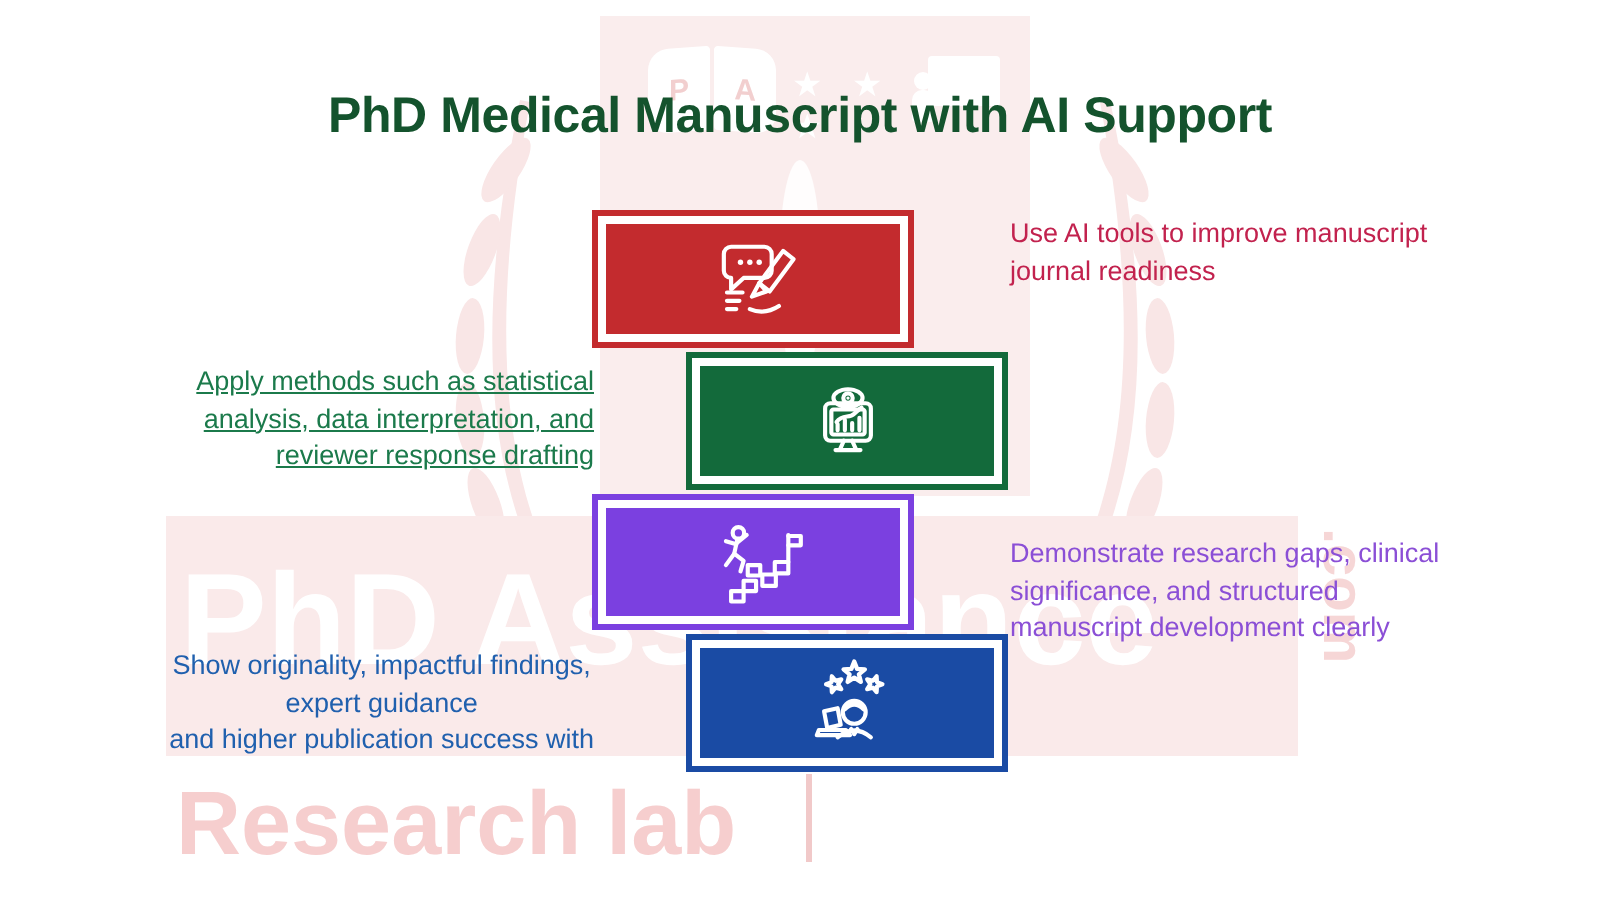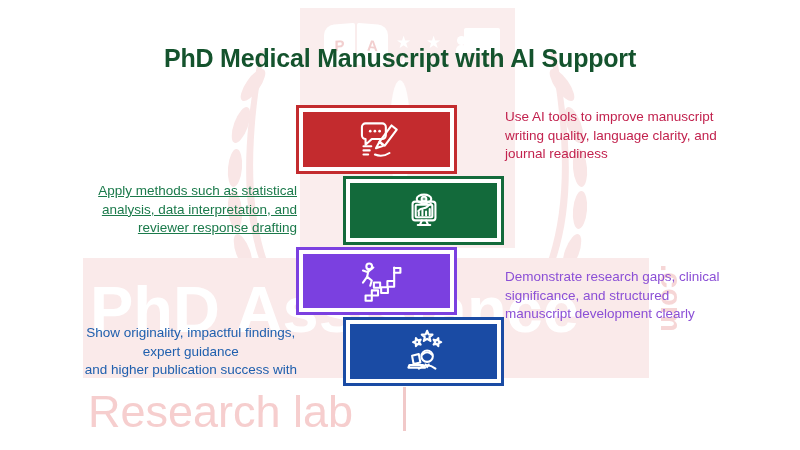--- a/index.html
+++ b/index.html
@@ -17,21 +17,21 @@
   .logo-stars{position:absolute;left:96px;top:24px;color:#fff;font-size:17px;letter-spacing:5px;width:70px;}
   .board{position:absolute;left:164px;top:20px;width:36px;height:25px;background:#fff;border-radius:2px;}
   .board-person{position:absolute;left:157px;top:28px;width:9px;height:9px;background:#fff;border-radius:50%;}
   .board-person2{position:absolute;left:156px;top:37px;width:11px;height:16px;background:#fff;border-radius:5px 5px 2px 2px;}
   .statue{position:absolute;left:90px;top:72px;width:20px;height:110px;background:#fff;opacity:.85;border-radius:10px/46px;}
   .laurel{left:205px;top:30px;}
   .laurel.right{left:500px;}
   .band{left:83px;top:258px;width:566px;height:120px;background:#FAEAEA;}
   .brand1{left:90px;top:272px;font-size:65px;font-weight:bold;color:#fff;white-space:nowrap;}
   .brand-suffix{left:654px;top:264px;writing-mode:vertical-rl;font-size:29px;font-weight:bold;color:#F6D6D6;height:92px;}
-  .brand2{left:88px;top:386px;font-size:45px;font-weight:normal;color:#F6CECE;white-space:nowrap;}
+  .brand2{left:88px;top:386px;font-size:45px;font-weight:bold;color:#F6CECE;white-space:nowrap;}
   .wm-divider{left:403px;top:387px;width:3px;height:44px;background:#F1C9C9;}
   .tagline{left:421px;top:398px;font-size:22px;font-weight:bold;color:#E7E7E7;letter-spacing:3px;white-space:nowrap;}
 
   
   .title{position:absolute;z-index:2;left:0;right:0;top:44px;text-align:center;
          font-size:25px;font-weight:bold;color:#14532d;letter-spacing:-0.2px;}
 
   .box{position:absolute;z-index:2;width:161px;height:69px;box-sizing:border-box;
        border:3px solid var(--c);background:var(--c);box-shadow:inset 0 0 0 4px #fff;
        display:flex;align-items:center;justify-content:center;}
@@ -103,21 +103,20 @@
       <circle cx="46" cy="33" r="2.6" fill="#fff" stroke="none"></circle>
       <circle cx="55" cy="33" r="2.6" fill="#fff" stroke="none"></circle>
       <path d="M24,62 h15 M24,70 h12 M24,78 h9"></path>
       <path d="M78,22 l10,8 -23,31 -10,-8 Z"></path>
       <path d="M55,53 l-7,13 14,-5 Z"></path>
       <path d="M46,78 q14,6 28,-3"></path>
     </svg>
   </div>
   <div class="step-text t0">
     <span>Use AI tools to improve manuscript</span>
-    <span>writing quality, language clarity, and</span>
     <span>journal readiness</span>
   </div>
 
   <div class="box s1 b1">
     <svg width="52" height="52" viewBox="0 0 100 100" fill="none" stroke="#fff" stroke-width="4" stroke-linecap="round" stroke-linejoin="round">
       <rect x="28" y="32" width="44" height="36" rx="5"></rect>
       <rect x="34" y="38" width="32" height="24" rx="2"></rect>
       <path d="M40,58 v-6 M47,58 v-10 M54,58 v-7 M61,58 v-12"></path>
       <path d="M39,50 C45,42 51,47 56,42 59,39 62,37 63,36"></path>
       <path d="M46,68 l-4,9 M54,68 l4,9 M38,77 h24"></path>

